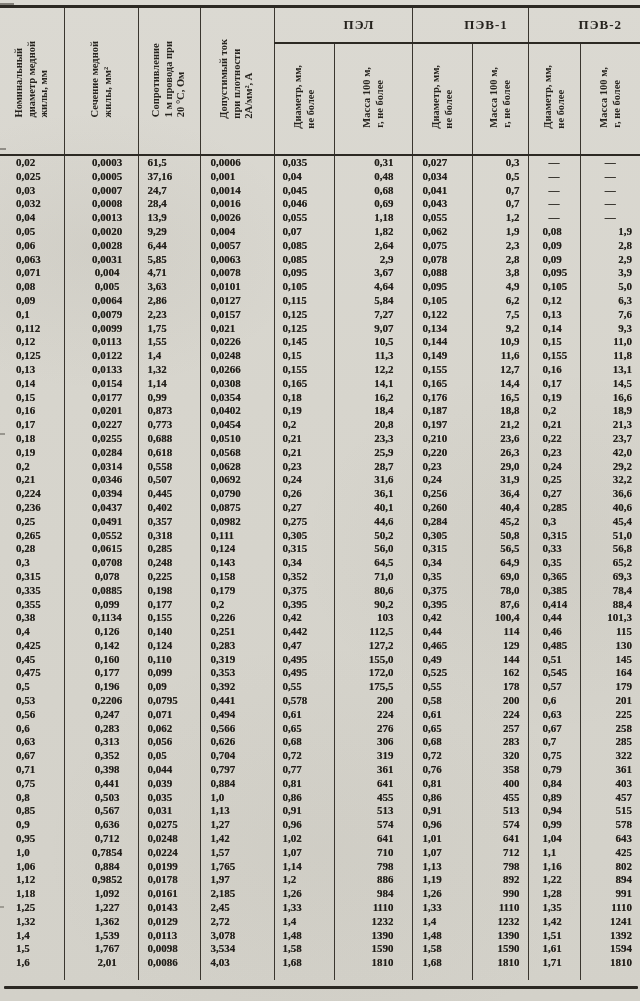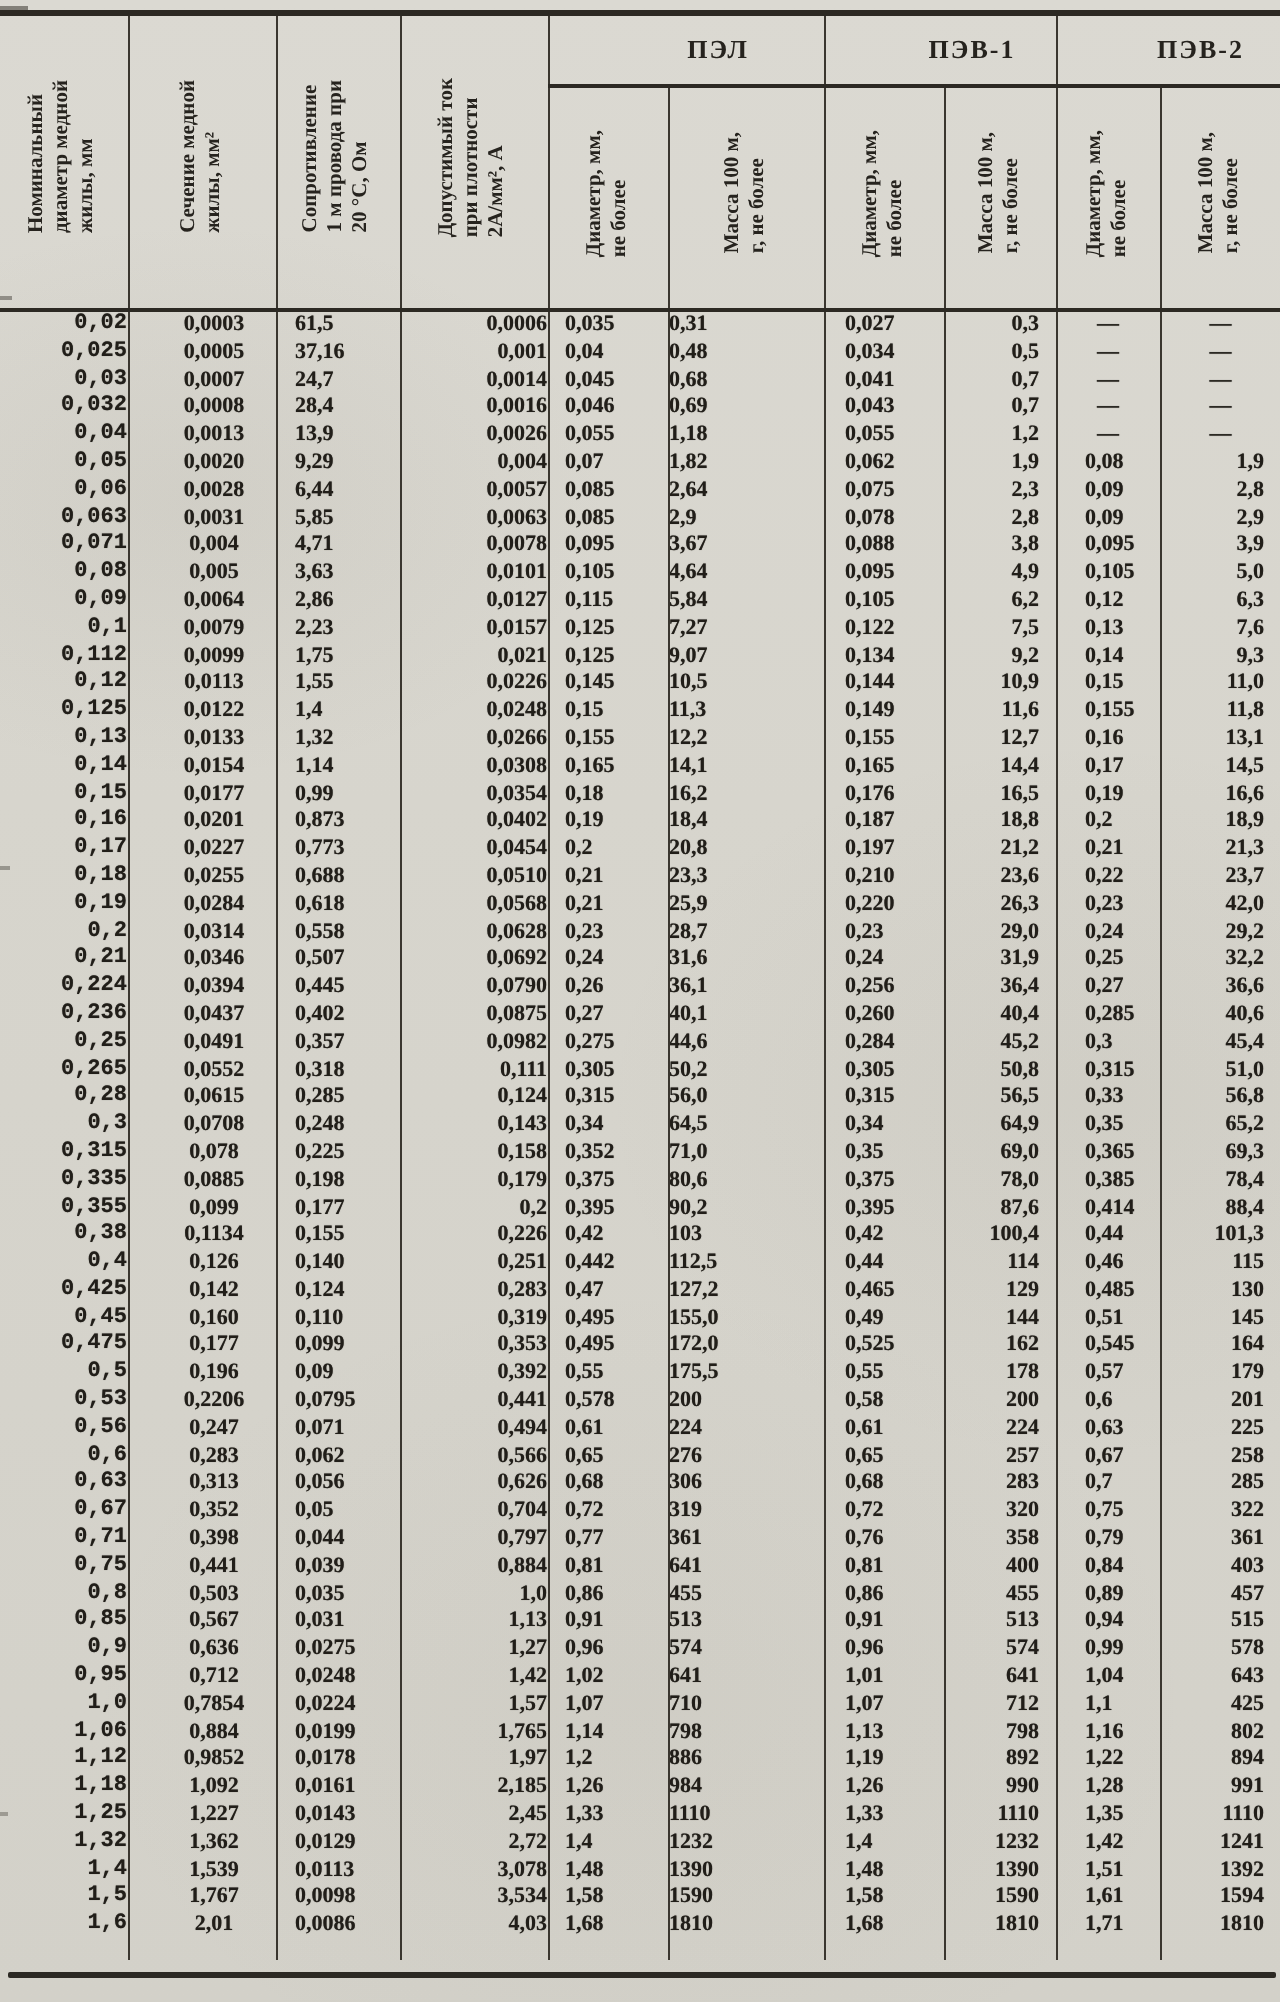--- a/index.html
+++ b/index.html
@@ -48,28 +48,28 @@
     max-height:138px;
     color:#26231e;
   }
   tr.sub-row th.vhead span{max-height:104px;}
   tbody td{
     height:13.8px;line-height:13.8px;font-size:11px;
     white-space:nowrap;overflow:hidden;
     color:#211e19;
     text-shadow:0 0 .4px rgba(33,30,25,.65);
   }
-  td.c1{padding-left:16px;text-align:right;font-family:Liberation Mono, monospace;}
+  td.c1{padding-left:16px;text-align:left;}
   td.c2{padding-left:12px;text-align:center;}
   td.c3{padding-left:9px;text-align:left;}
-  td.c4{padding-left:10px;text-align:right;margin-left:46px;}
+  td.c4{padding-left:10px;text-align:left;margin-left:46px;}
   td.c5{padding-left:8px;text-align:left;}
   td.c7{padding-left:10px;text-align:left;}
   td.c9{padding-left:14px;text-align:left;}
-  td.c6{padding-right:18px;}
+  td.c6{padding-right:18px;text-align:right;}
   td.c8{padding-right:8px;text-align:right;}
   td.c10{padding-right:8px;text-align:right;}
   td.dash{text-align:center !important;padding:0 !important;}
   tr.spacer-row td{height:10px;}
   .bottom-rule{
     position:absolute;left:4px;right:2px;top:986px;height:3px;
     background:#2c2923;border-radius:1px;
   }
   .artifact{position:absolute;background:#3a362f;}
   .a1{left:0;top:3px;width:14px;height:2px;opacity:.55;}

